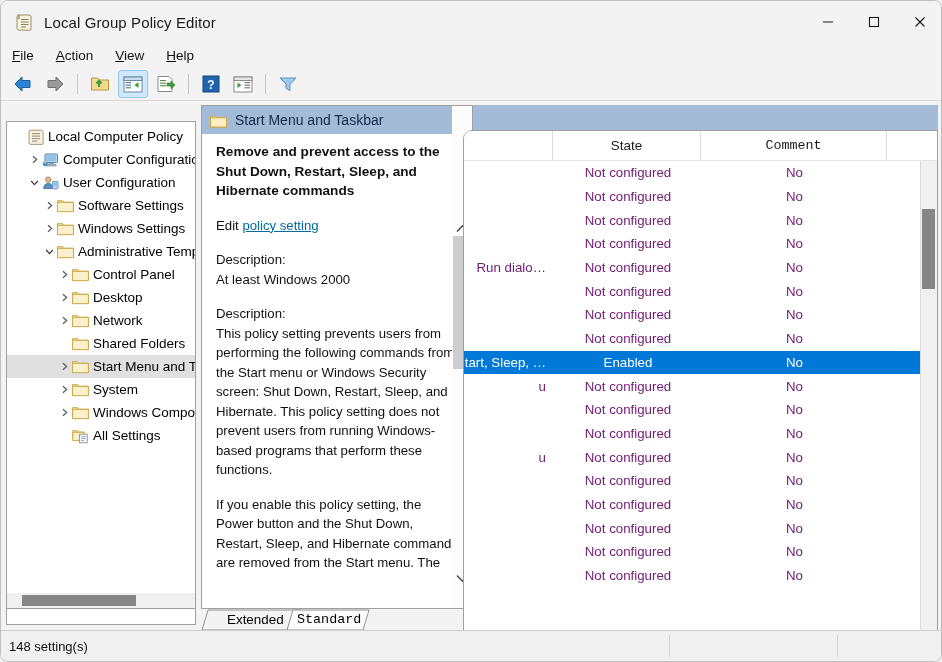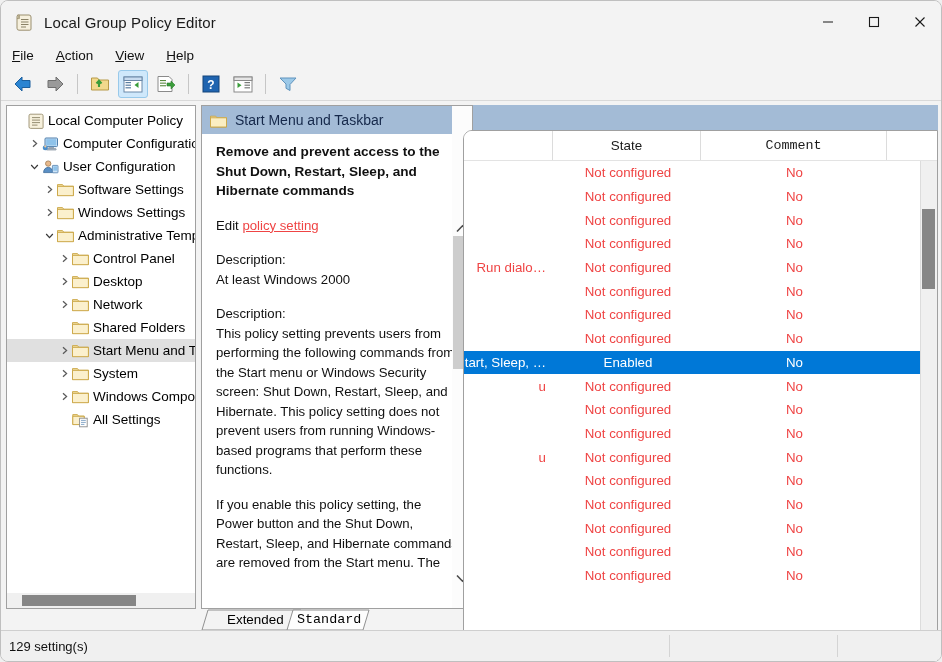--- a/index.html
+++ b/index.html
@@ -45,21 +45,21 @@
   }
   .tb{width:28px;height:26px;display:flex;align-items:center;justify-content:center;margin:0 2px;border-radius:3px;}
   .tb.active{background:#cfe8fb;border:1px solid #98c9ea;}
   .tbsep{width:1px;height:20px;background:#c6c6c6;margin:0 6px;}
 
   
   .work{position:absolute;left:0;top:100px;width:942px;height:530px;background:#f3f3f3;}
 
   
   .treepane{
-    position:absolute;left:5px;top:4px;width:190px;height:504px;
+    position:absolute;left:5px;top:20px;width:190px;height:504px;
     background:#fff;border:1px solid #a0a0a0;box-sizing:border-box;overflow:hidden;
   }
   .tree{padding:3px 0 0 0;}
   .trow{height:23px;display:flex;align-items:center;white-space:nowrap;font-size:13.5px;}
   .trow.sel{background:#e0e0e0;}
   .twist{width:16px;height:23px;display:flex;align-items:center;justify-content:center;flex:none;color:#666;font-size:10px;}
   .twist svg{display:block;}
   .ticon{width:17px;height:23px;flex:none;position:relative;margin-right:4px;}
   .tlabel{overflow:hidden;}
 
@@ -74,21 +74,21 @@
     position:absolute;left:200px;top:4px;width:272px;height:504px;
     background:#fff;border:1px solid #a0a0a0;box-sizing:border-box;overflow:hidden;
   }
   .detailhead{
     height:28px;background:#a3bbd6;display:flex;align-items:center;
     color:#15284a;font-size:14px;padding-left:8px;box-sizing:border-box;
   }
   .detailhead .ticon{margin-right:8px;}
   .detailbody{padding:8px 14px 0 14px;font-size:13.2px;line-height:19.5px;color:#111;}
   .dtitle{font-weight:bold;font-size:13.6px;line-height:19.5px;margin-bottom:15px;}
-  .dlink{color:#ef4444;text-decoration:underline;}
+  .dlink{color:#0369a1;text-decoration:underline;}
   .dpara{margin:0 0 15px 0;}
 
   
   .dscroll{
     position:absolute;right:0px;top:0px;width:20px;height:100%;
     background:#fcfcfc;
   }
   .dscroll .arr{width:20px;height:20px;display:flex;align-items:center;justify-content:center;color:#5a5a5a;}
   .dscroll .thumb{position:absolute;left:1px;top:10px;width:18px;height:132px;background:#cdcdcd;}
 
@@ -104,21 +104,21 @@
   }
   .lhead{
     position:absolute;left:0;top:0;width:100%;height:30px;background:#fff;
     border-bottom:1px solid #e3e3e3;box-sizing:border-box;
   }
   .hcell{
     position:absolute;top:0;height:29px;display:flex;align-items:center;justify-content:center;
     font-size:13.4px;color:#1b1b1b;border-right:1px solid #dcdcdc;box-sizing:border-box;
   }
   .lrows{position:absolute;left:0;top:30px;right:0;bottom:0;overflow:hidden;}
-  .lrow{height:23.7px;position:relative;font-size:13.3px;color:#ef4444;}
+  .lrow{height:23.7px;position:relative;font-size:13.3px;color:#701a75;}
   .lrow.sel{background:#0078d7;color:#fff;}
   .c-name{position:absolute;left:0;top:0;width:90px;height:100%;display:flex;align-items:center;
           justify-content:flex-end;padding-right:8px;box-sizing:border-box;white-space:nowrap;overflow:hidden;}
   .c-state{position:absolute;left:90px;top:0;width:148px;height:100%;display:flex;align-items:center;justify-content:center;}
   .c-comment{position:absolute;left:238px;top:0;width:185px;height:100%;display:flex;align-items:center;justify-content:center;}
 
   .vscroll-list{
     position:absolute;right:0px;top:30px;width:16px;bottom:0;background:#f0f0f0;border-left:1px solid #dcdcdc;
   }
   .vscroll-list .thumb{position:absolute;left:1px;top:48px;width:13px;height:80px;background:#868686;}
@@ -612,18 +612,18 @@
         <div class="thumb"></div>
       </div>
       <div class="hscroll-list">
         <div class="thumb"></div>
       </div>
     </div>
 
   </div>
 
   <div class="statusbar">
-    <span class="statustext">129 setting(s)</span>
+    <span class="statustext">148 setting(s)</span>
     <div class="statuscell" style="left:668px;width:1px;"></div>
     <div class="statuscell" style="left:836px;width:1px;"></div>
   </div>
 
 </div>
 
 </body></html>

